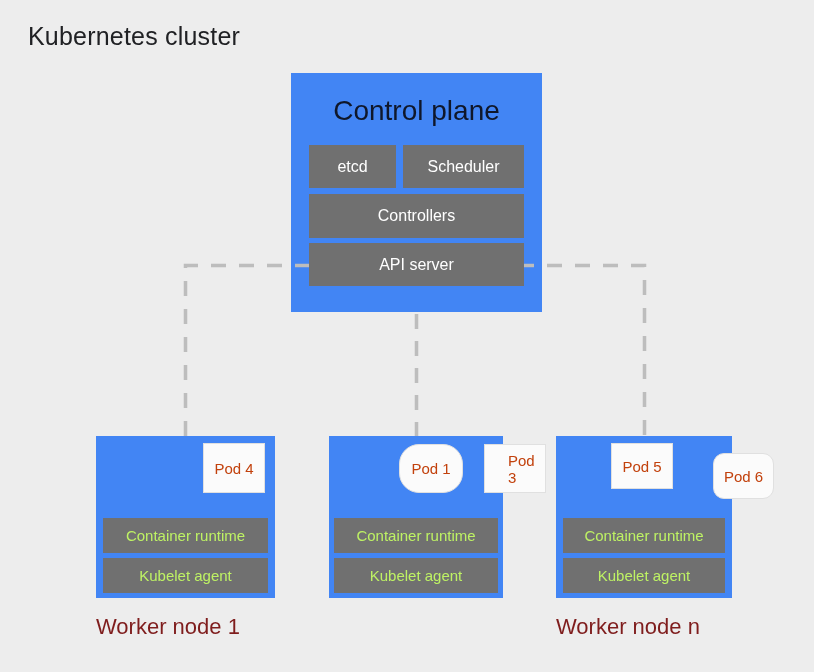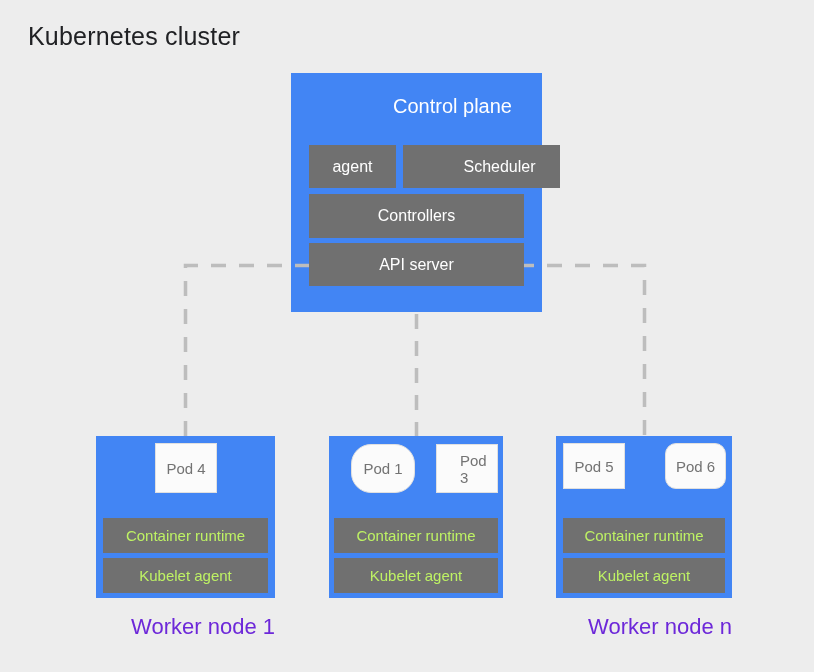--- a/index.html
+++ b/index.html
@@ -18,87 +18,86 @@
   }
 
   
   .control-plane {
     position: absolute; left: 291px; top: 73px;
     width: 251px; height: 239px;
     background: #4285F4;
   }
   .control-plane-title {
     position: absolute; left: 0; top: 22px; width: 100%;
-    text-align: center; color: #ffffff; font-size: 20px;
+    text-align: center; color: #0f172a; font-size: 28px;
     z-index: 2;
-    margin-left: 36px;
   }
   .comp {
     position: absolute; background: #707070; color: #FFFFFF;
     display: flex; align-items: center; justify-content: center;
     font-size: 16px; z-index: 2;
   }
   .comp-etcd        { left: 18px;  top: 72px;  width: 87px;  height: 43px; }
-  .comp-scheduler   { left: 112px; top: 72px;  width: 121px; height: 43px; padding-left: 36px; }
+  .comp-scheduler   { left: 112px; top: 72px;  width: 121px; height: 43px; }
   .comp-controllers { left: 18px;  top: 121px; width: 215px; height: 44px; }
   .comp-api         { left: 18px;  top: 170px; width: 215px; height: 43px; }
 
   
   .connectors { position: absolute; left: 0; top: 0; z-index: 1; }
 
   
   .worker {
     position: absolute; top: 436px; height: 162px;
     background: #4285F4; z-index: 2;
   }
   .worker-1 { left: 96px;  width: 179px; }
   .worker-2 { left: 329px; width: 174px; }
   .worker-n { left: 556px; width: 176px; }
 
   .pod {
     position: absolute; background: #FBFBFB;
     border: 1px solid #E0E0E0; box-sizing: border-box;
-    color: #737373; font-size: 15px;
-    display: flex; align-items: center; justify-content: center;
+    color: #c2410c; font-size: 15px;
+    display: flex; align-items: center; justify-content: center; margin-left: 48px;
   }
   .pod-4 { left: 59px;  top: 7px; width: 62px; height: 50px; }
   .pod-1 { left: 22px;   top: 8px; width: 64px; height: 49px; border-radius: 20px; }
   .pod-3 { left: 107px; top: 8px; width: 62px; height: 49px; padding-left: 23px; }
   .pod-2 { left: 7px;   top: 7px; width: 62px; height: 46px; }
-  .pod-6 { left: 109px; top: 7px; width: 61px; height: 46px; border-radius: 11px; }
+  .pod-6 { left: 109px; top: 17px; width: 61px; height: 46px; border-radius: 11px; }
 
   .wcomp {
     position: absolute; background: #707070; color: #bef264;
     display: flex; align-items: center; justify-content: center;
     font-size: 15px;
   }
   .runtime { top: 82px;  height: 35px; }
   .kubelet { top: 122px; height: 35px; }
   .worker-1 .wcomp { left: 7px; width: 165px; }
   .worker-2 .wcomp { left: 5px; width: 164px; }
   .worker-n .wcomp { left: 7px; width: 162px; }
 
   .worker-label {
     position: absolute; top: 614px;
-    text-align: right; color: #6d28d9; font-size: 22px;
+    text-align: left; color: #7f1d1d; font-size: 22px;
   }
   .wl-1 { left: 96px;  width: 179px; }
   .wl-2 { left: 329px; width: 174px; }
   .wl-n { left: 556px; width: 176px; }
 </style>
 </head>
 <body>
 
 <div class="canvas">
 
   <div class="diagram-title">Kubernetes cluster</div>
 
   <div class="control-plane">
     <div class="control-plane-title">Control plane</div>
-    <div class="comp comp-etcd">agent</div>
+    <div class="comp comp-etcd">etcd</div>
     <div class="comp comp-scheduler">Scheduler</div>
     <div class="comp comp-controllers">Controllers</div>
     <div class="comp comp-api">API server</div>
   </div>
 
   <svg class="connectors" width="814" height="672" viewBox="0 0 814 672">
     <path d="M 185.5 436 L 185.5 265.5 L 644.5 265.5 L 644.5 436" fill="none" stroke="#BDBDBD" stroke-width="3.5" stroke-dasharray="15 13"></path>
     <path d="M 416.5 314 L 416.5 436" fill="none" stroke="#BDBDBD" stroke-width="3.5" stroke-dasharray="15 12"></path>
   </svg>
 

